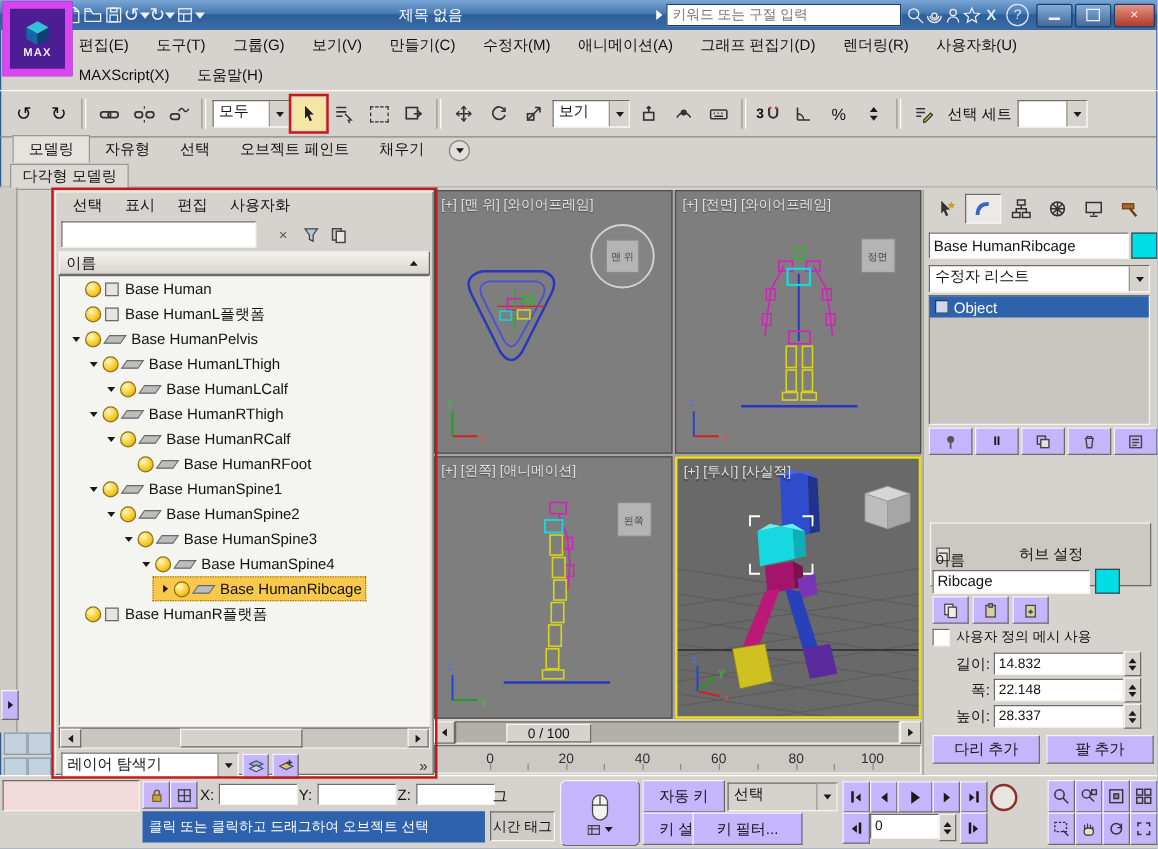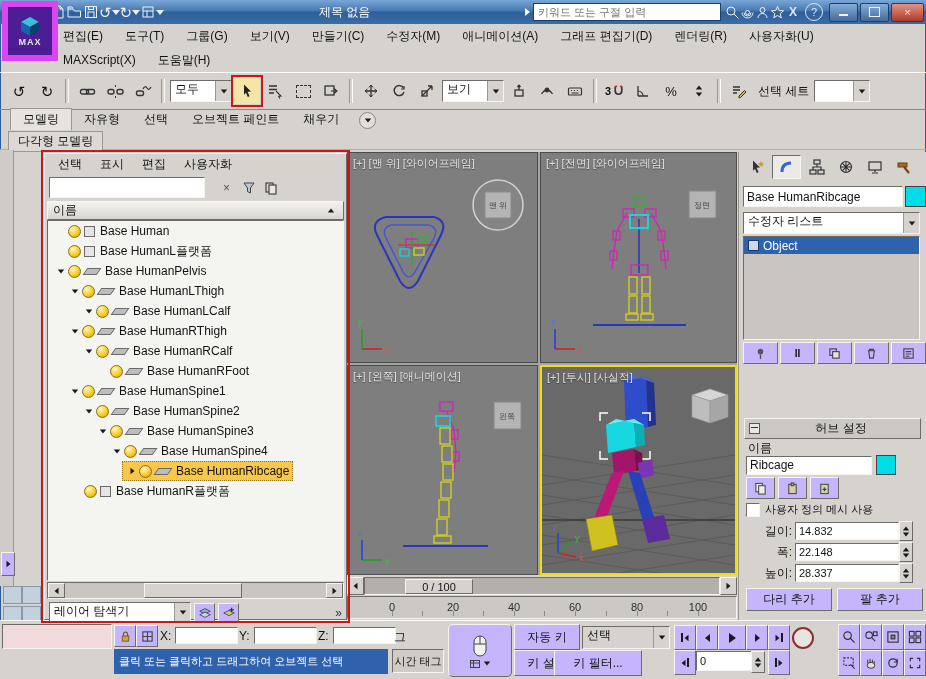--- a/index.html
+++ b/index.html
@@ -98,21 +98,21 @@
   #trackbar .tick{position:absolute;top:4px;font-size:11px;color:#2e2e2e;transform:translateX(-50%)}
   #trackbar .tline{position:absolute;bottom:2px;height:5px;width:1px;background:#8a8a8a}
   
   #cmdpanel{position:absolute;left:738px;top:152px;width:188px;height:468px;border-left:1px solid #9a9793;box-sizing:border-box;background:#d6d3ce}
   .cptab{width:27px;height:22px}
   .cptab.on{border:1px solid;border-color:#6e6c67 #f6f4f0 #f6f4f0 #6e6c67;background:#eceae6}
   #stack{position:absolute;left:4px;top:84px;width:175px;height:102px;background:#c9c6c1;border:1px solid;border-color:#6e6c67 #f6f4f0 #f6f4f0 #6e6c67}
   .stkrow{height:17px;display:flex;align-items:center;background:#2f62ad;color:#fff;padding-left:4px;gap:4px;font-size:12px}
   .cube{width:9px;height:9px;background:#cfd8ea;border:1px solid #1c3a6a}
   #rollout{position:absolute;left:5px;top:266px;width:177px}
-  #rhead{height:17px;background:#ccc9c3;border:1px solid;border-color:#f6f4f0 #6e6c67 #6e6c67 #f6f4f0;display:flex;align-items:center;padding:1px 4px;gap:6px}
+  #rhead{height:17px;background:#ccc9c3;border:1px solid;border-color:#f6f4f0 #6e6c67 #6e6c67 #f6f4f0;display:flex;align-items:center;padding:16px 4px;gap:6px}
   .minus{width:9px;height:9px;border:1px solid #555;background:#e8e6e2;position:relative}
   .minus:after{content:"";position:absolute;left:1px;right:1px;top:3px;height:1px;background:#333}
   .fld{background:#fff;border:1px solid;border-color:#6e6c67 #f6f4f0 #f6f4f0 #6e6c67;font-size:11px;display:flex;align-items:center;padding:0 3px}
   .spin{width:12px;display:flex;flex-direction:column;align-items:center;justify-content:center;gap:1px;background:#d6d3ce;
     border:1px solid;border-color:#f6f4f0 #6e6c67 #6e6c67 #f6f4f0}
   .swatch{border:1px solid #444}
   .chk{width:12px;height:12px;background:#fff;border:1px solid;border-color:#6e6c67 #f6f4f0 #f6f4f0 #6e6c67}
   
   #statusbar{position:absolute;left:0;top:620px;width:926px;height:59px;border-top:1px solid #fdfcfa;background:#d6d3ce}
   .pbar{width:2px;height:9px;background:#1a1a1a}
@@ -538,21 +538,21 @@
       <div class="trow sel" style="padding-left:74px">
           <span class="rin">
             <span class="ar">
               <span class="trr sc8"></span>
             </span>
             <span class="bulb"></span>
             <span class="tib"></span>
             <span class="tlab">Base HumanRibcage</span>
           </span>
         </div>
-      <div class="trow" style="padding-left:20px">
+      <div class="trow" style="padding-left:4px">
           <span class="rin">
             <span class="ar"></span>
             <span class="bulb"></span>
             <span class="tih"></span>
             <span class="tlab">Base HumanR플랫폼</span>
           </span>
         </div>
     </div>
     <div id="escroll">
       <span class="sbtn">

